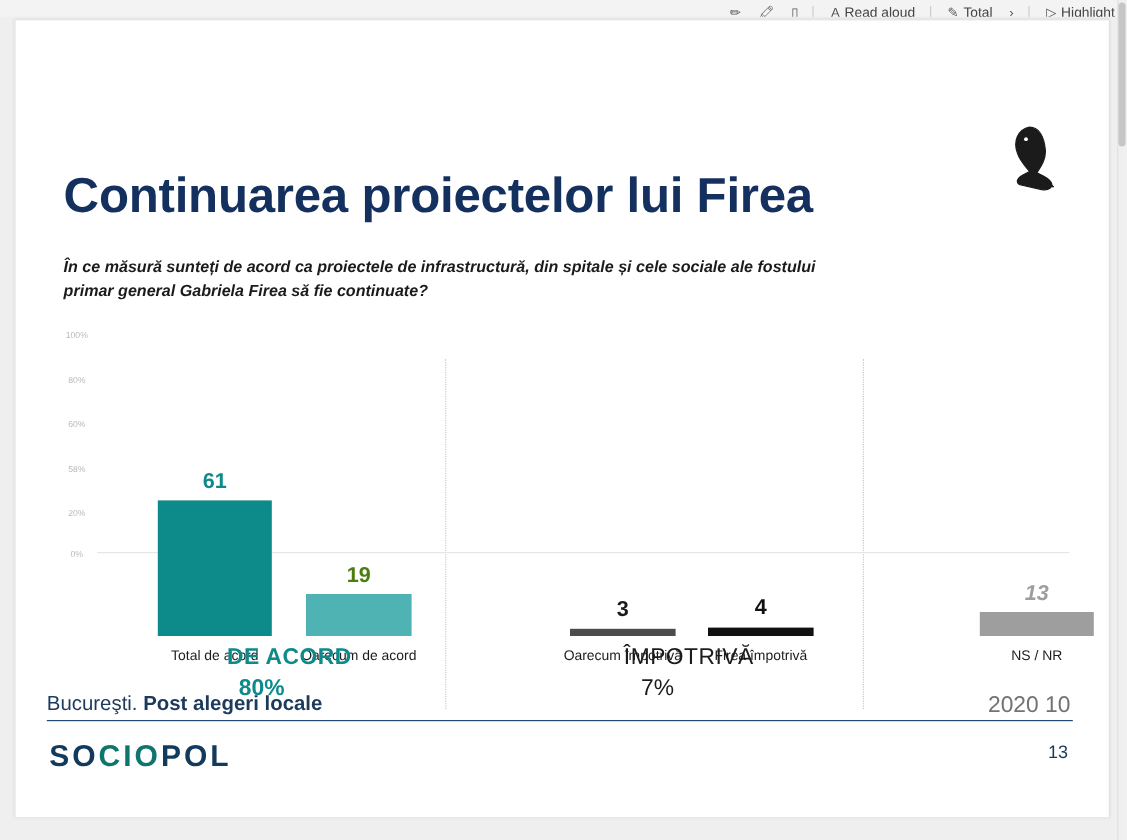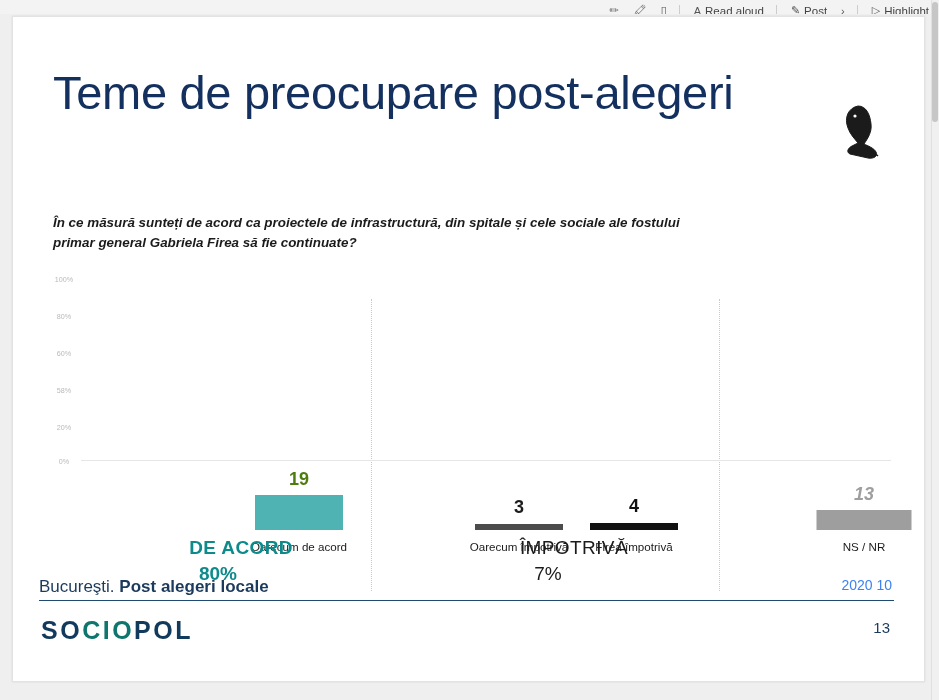--- a/index.html
+++ b/index.html
@@ -104,21 +104,21 @@
     position:absolute; left:26px; top:583px; width:855px; height:1px;
     background:#1e4a73;
   }
   .foot-left {
     position:absolute; left:26px; top:560px;
     font-size:17px; color:#1b3a5c;
   }
   .foot-left b { font-weight:bold; }
   .foot-right {
     position:absolute; right:32px; top:560px;
-    font-size:14px; color:#3b82f6;
+    font-size:19px; color:#737373;
   }
   #logo {
     position:absolute; left:28px; top:599px;
     font-size:25px; letter-spacing:2.5px; color:#123a5c; font-weight:bold;
   }
   #logo .lite { color:#0f766e; }
   #pageno {
     position:absolute; right:34px; top:602px;
     font-size:15px; color:#1b3a5c;
   }
@@ -147,35 +147,35 @@
     <span class="gl">▯</span>
   </div>
   <div class="tb-sep"></div>
   <div class="tb-item">
     <span class="gl">A</span>
     <span>Read aloud</span>
   </div>
   <div class="tb-sep"></div>
   <div class="tb-item">
     <span class="gl">✎</span>
-    <span>Post</span>
+    <span>Total</span>
   </div>
   <div class="tb-item">
     <span class="gl">›</span>
   </div>
   <div class="tb-sep"></div>
   <div class="tb-item">
     <span class="gl">▷</span>
     <span>Highlight</span>
   </div>
 </div>
 
 <div id="slide">
 
-  <div class="title1">Teme de preocupare post-alegeri</div>
+  <div class="title2">Continuarea proiectelor lui Firea</div>
 
   <svg id="bird" viewBox="0 0 60 65">
     <path d="M30 4 C20 6 16 16 20 26 C22 32 26 36 30 41 L24 44 C20 46 18 50 22 52 L40 56 C46 57 50 54 48 50 C46 46 40 44 36 42 C40 36 44 30 43 22 C42 12 38 4 30 4 Z" fill="#1b1b1b" stroke="#1b1b1b" stroke-width="1"></path>
     <path d="M34 46 C40 47 46 50 50 54" stroke="#1b1b1b" stroke-width="1.4" fill="none"></path>
     <circle cx="27" cy="14" r="1.6" fill="#ffffff"></circle>
   </svg>
 
   <div class="question">În ce măsură sunteți de acord ca proiectele de infrastructură, din spitale și cele sociale ale fostului primar general Gabriela Firea să fie continuate?</div>
 
   <div id="chart">
@@ -185,20 +185,25 @@
     <div class="axis-label" style="top:84px">60%</div>
     <div class="axis-label" style="top:121px">58%</div>
     <div class="axis-label" style="top:158px">20%</div>
     <div class="axis-label" style="top:192px">0%</div>
 
     <div class="vdiv" style="left:322px"></div>
     <div class="vdiv" style="left:670px"></div>
 
     <div class="baseline" style="top:195px"></div>
 
+    <div class="bar-group" style="left:55px; width:150px; height:195px;">
+      <div class="bar" style="width:95px; height:113px; background:#0d8a8a;"></div>
+      <div class="bar-val" style="bottom:118px; color:#0d8a8a;">61</div>
+      <div class="bar-cat">Total de acord</div>
+    </div>
 
     <div class="bar-group" style="left:175px; width:150px; height:195px;">
       <div class="bar" style="width:88px; height:35px; background:#4fb3b3;"></div>
       <div class="bar-val" style="bottom:40px; color:#4d7c0f;">19</div>
       <div class="bar-cat">Oarecum de acord</div>
     </div>
 
     <div class="bar-group" style="left:400px; width:140px; height:195px;">
       <div class="bar" style="width:88px; height:6px; background:#4c4c4c;"></div>
       <div class="bar-val" style="bottom:12px; color:#1b1b1b;">3</div>

